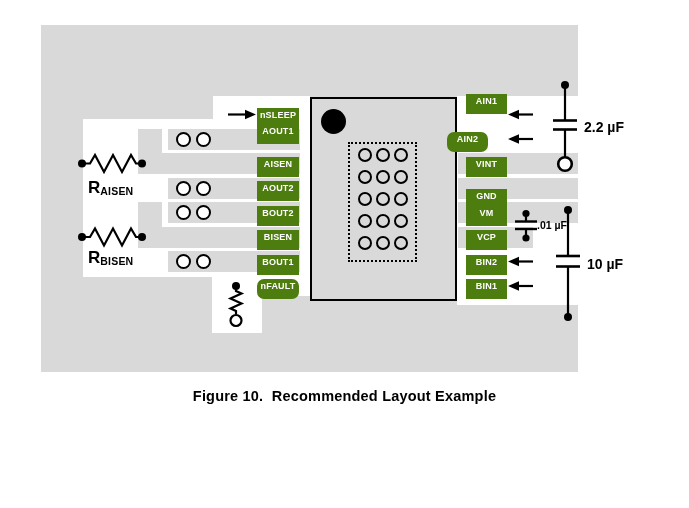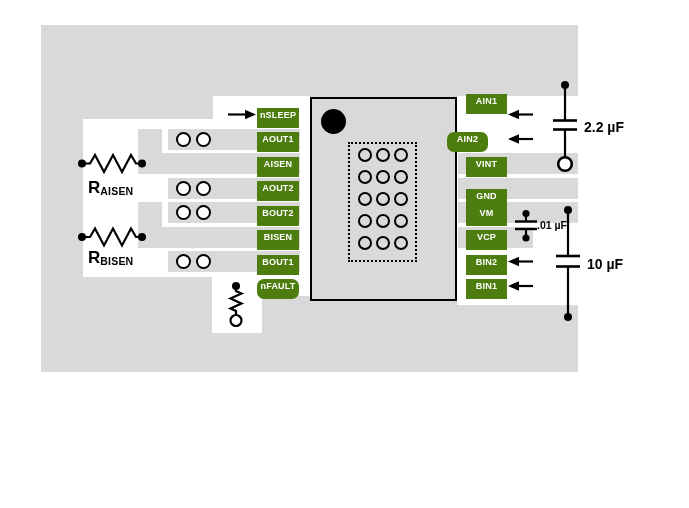--- a/index.html
+++ b/index.html
@@ -80,21 +80,21 @@
   <div class="via" style="left:376px;top:192px;"></div>
   <div class="via" style="left:394px;top:192px;"></div>
   <div class="via" style="left:358px;top:214px;"></div>
   <div class="via" style="left:376px;top:214px;"></div>
   <div class="via" style="left:394px;top:214px;"></div>
   <div class="via" style="left:358px;top:236px;"></div>
   <div class="via" style="left:376px;top:236px;"></div>
   <div class="via" style="left:394px;top:236px;"></div>
 
   <div class="pin" style="left:257px;top:107.5px;">nSLEEP</div>
-  <div class="pin" style="left:257px;top:132px;">AOUT1</div>
+  <div class="pin" style="left:257px;top:124px;">AOUT1</div>
   <div class="pin" style="left:257px;top:156.5px;">AISEN</div>
   <div class="pin" style="left:257px;top:181px;">AOUT2</div>
   <div class="pin" style="left:257px;top:205.5px;">BOUT2</div>
   <div class="pin" style="left:257px;top:230px;">BISEN</div>
   <div class="pin" style="left:257px;top:254.5px;">BOUT1</div>
   <div class="pin" style="left:257px;top:279px;border-radius:7px;">nFAULT</div>
 
   <div class="pin r" style="left:466px;top:94px;">AIN1</div>
   <div class="pin r" style="left:447px;top:132px;border-radius:7px;">AIN2</div>
   <div class="pin r" style="left:466px;top:156.5px;">VINT</div>
@@ -180,14 +180,15 @@
   </div>
   <div class="rlabel" style="left:88px;top:249px;">
     <span class="rp">R</span>
       <span class="rs">BISEN</span>
   </div>
 
   <div class="caplabel" style="left:584px;top:119px;">2.2 µF</div>
   <div class="caplabel" style="left:537px;top:219px;font-size:10.5px;">.01 µF</div>
   <div class="caplabel" style="left:587px;top:256px;">10 µF</div>
 
+  <div class="caption">Figure 10.  Recommended Layout Example</div>
 
 </div>
 
 </body></html>

